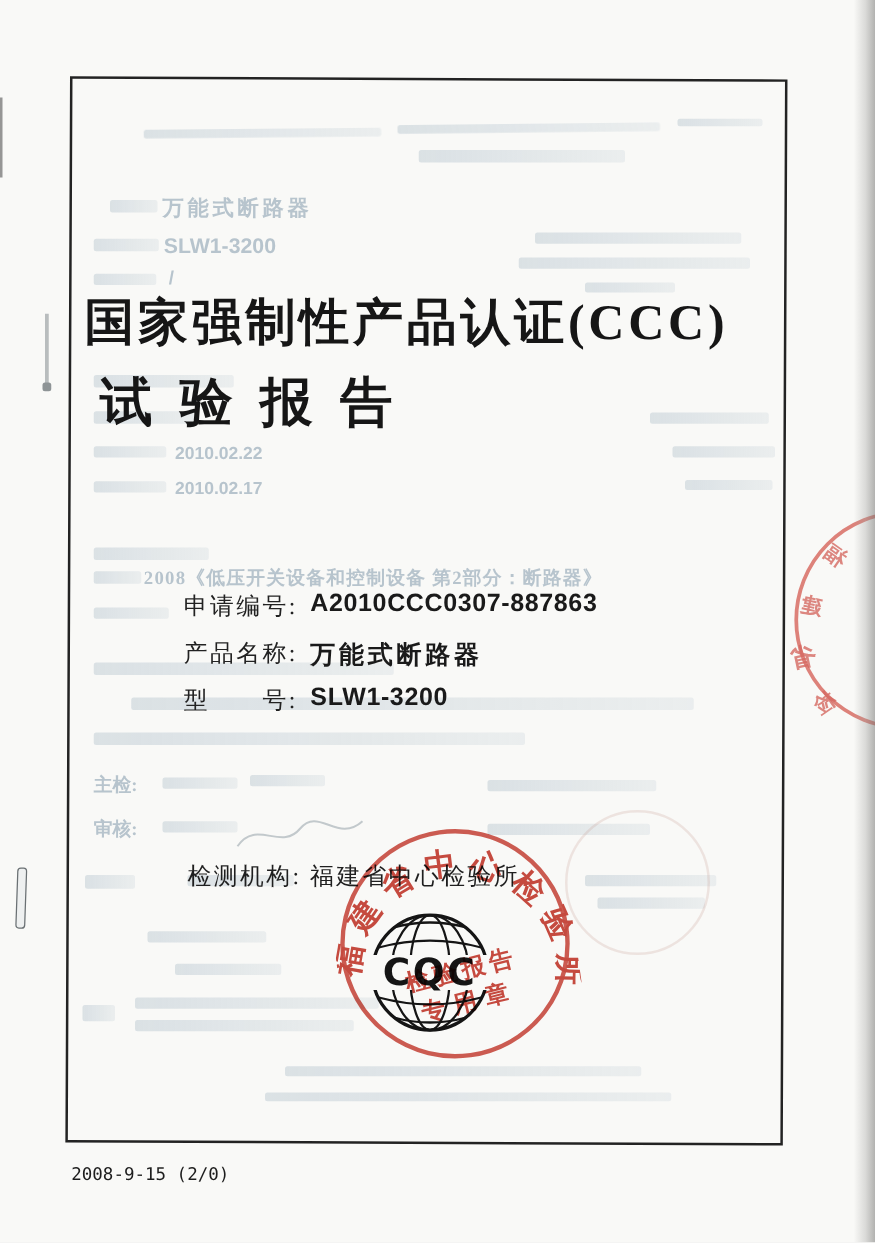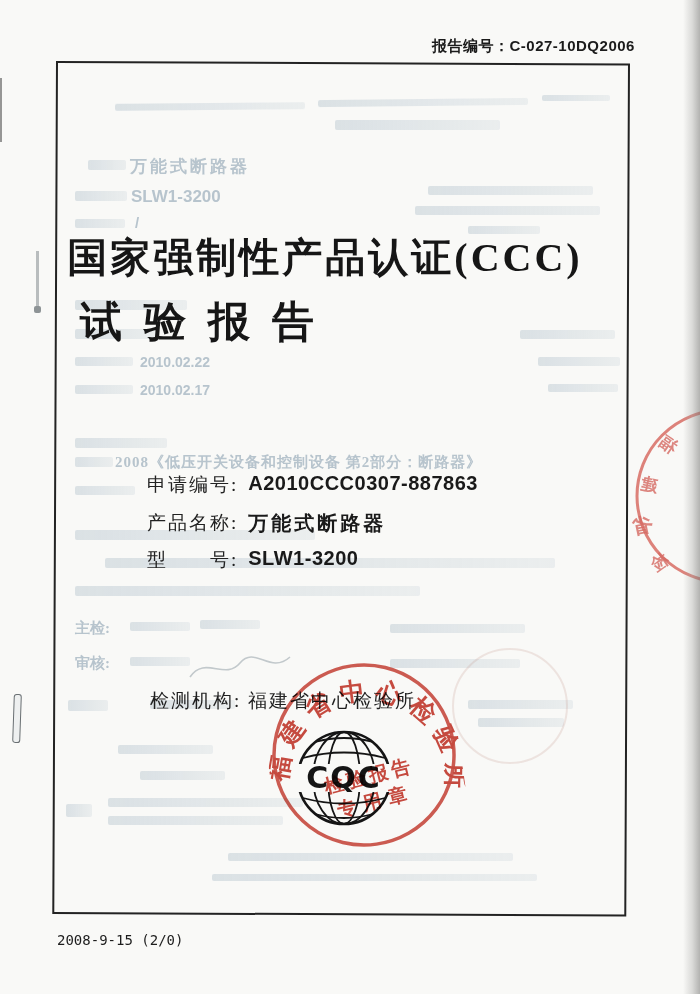--- a/index.html
+++ b/index.html
@@ -94,21 +94,20 @@
   <div class="ghost-text ghost-serif" style="left:75px;top:654px;font-size:15px">审核:</div>
 
   <svg class="abs sig-squiggle" width="110" height="45">
     <path d="M5 32 C 20 10, 40 36, 55 18 S 85 30, 105 12" stroke="#97a2aa" stroke-width="1.6" fill="none" opacity=".7"></path>
   </svg>
 
   <div class="abs ghost-circle"></div>
 
   <div class="abs frame"></div>
 
-  <div class="abs report-no">报告编号：C-027-10DQ2006</div>
 
   <div class="abs title-1">国家强制性产品认证(CCC)</div>
   <div class="abs title-2">试验报告</div>
 
   <div class="abs info-row" style="top:472px">
     <span class="info-label">申请编号:</span>
     <span class="info-value">A2010CCC0307-887863</span>
   </div>
   <div class="abs info-row" style="top:510px">
     <span class="info-label">产品名称:</span>

